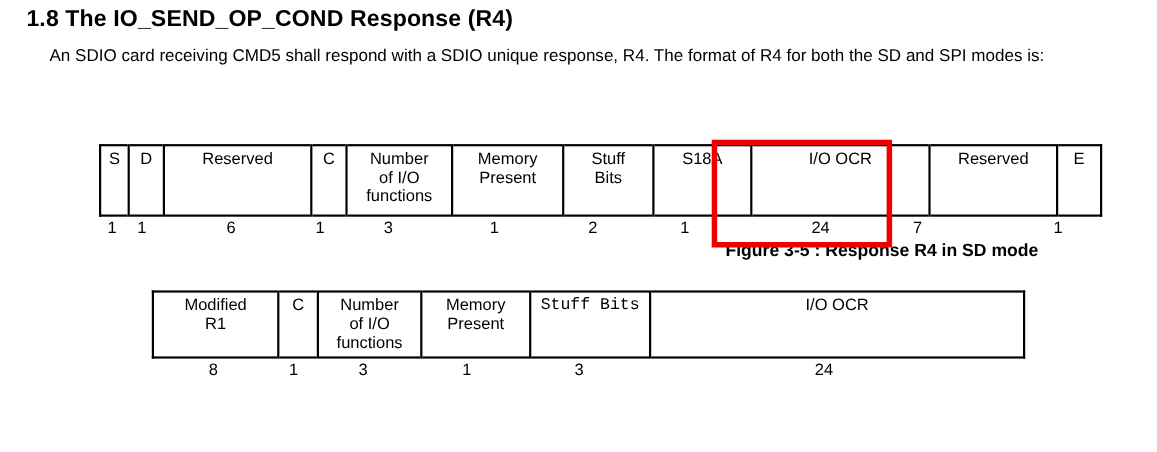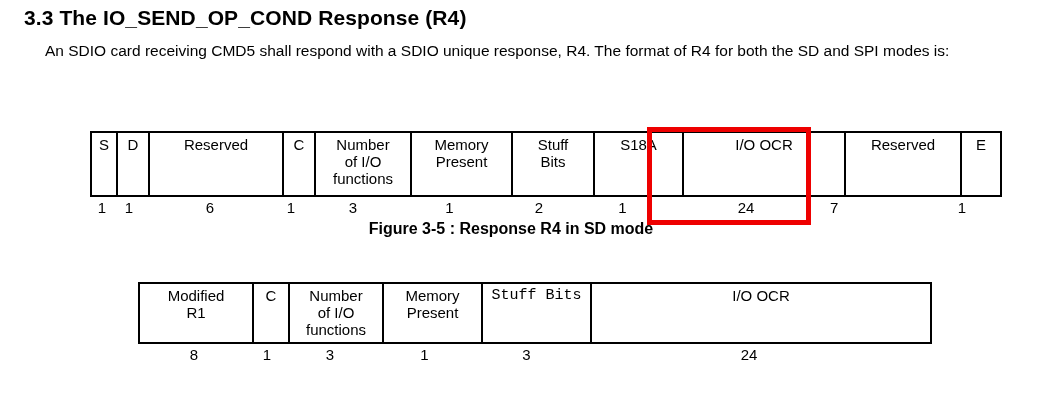--- a/index.html
+++ b/index.html
@@ -74,47 +74,47 @@
     padding-top: 2px;
     border: none;
   }
   .widths td.width-cell.left-align {
     text-align: left;
     padding-left: 4px;
   }
 
   
   .fig-caption {
-    text-align: center;
+    text-align: right;
     font-size: 16px;
     font-weight: bold;
     padding-top: 2px;
     white-space: nowrap;
   }
 
   
   .red-highlight {
     position: absolute;
     border: 5px solid #ee0000;
     box-sizing: border-box;
     pointer-events: none;
     background: transparent;
   }
 
   
   #figure-sd-mode  { left: 90px;  top: 131px; width: 866px; }
-  #figure-spi-mode { left: 138px; top: 282px; width: 768px; }
+  #figure-spi-mode { left: 138px; top: 264px; width: 768px; }
 
   #fig-caption-sd  { width: 866px; margin-left: -12px; }
   #fig-caption-spi { width: 768px; margin-left: 0px; }
 </style>
 </head>
 <body>
 
-<div class="section-heading">3.3 The IO_SEND_OP_COND Response (R4)</div>
+<div class="section-heading">1.8 The IO_SEND_OP_COND Response (R4)</div>
 
 <div class="body-paragraph">An SDIO card receiving CMD5 shall respond with a SDIO unique response, R4. The format of R4 for both the SD and SPI modes is:</div>
 
 <div class="figure-block" id="figure-sd-mode">
 
   <table class="bitfield" id="bitfield-sd" style="width: 866px; height: 66px;">
     <tbody>
       <tr class="header-row" id="bitfield-sd-head">
           <td class="cell" style="width: 22px;">S</td>
           <td class="cell" style="width: 28px;">D</td>

